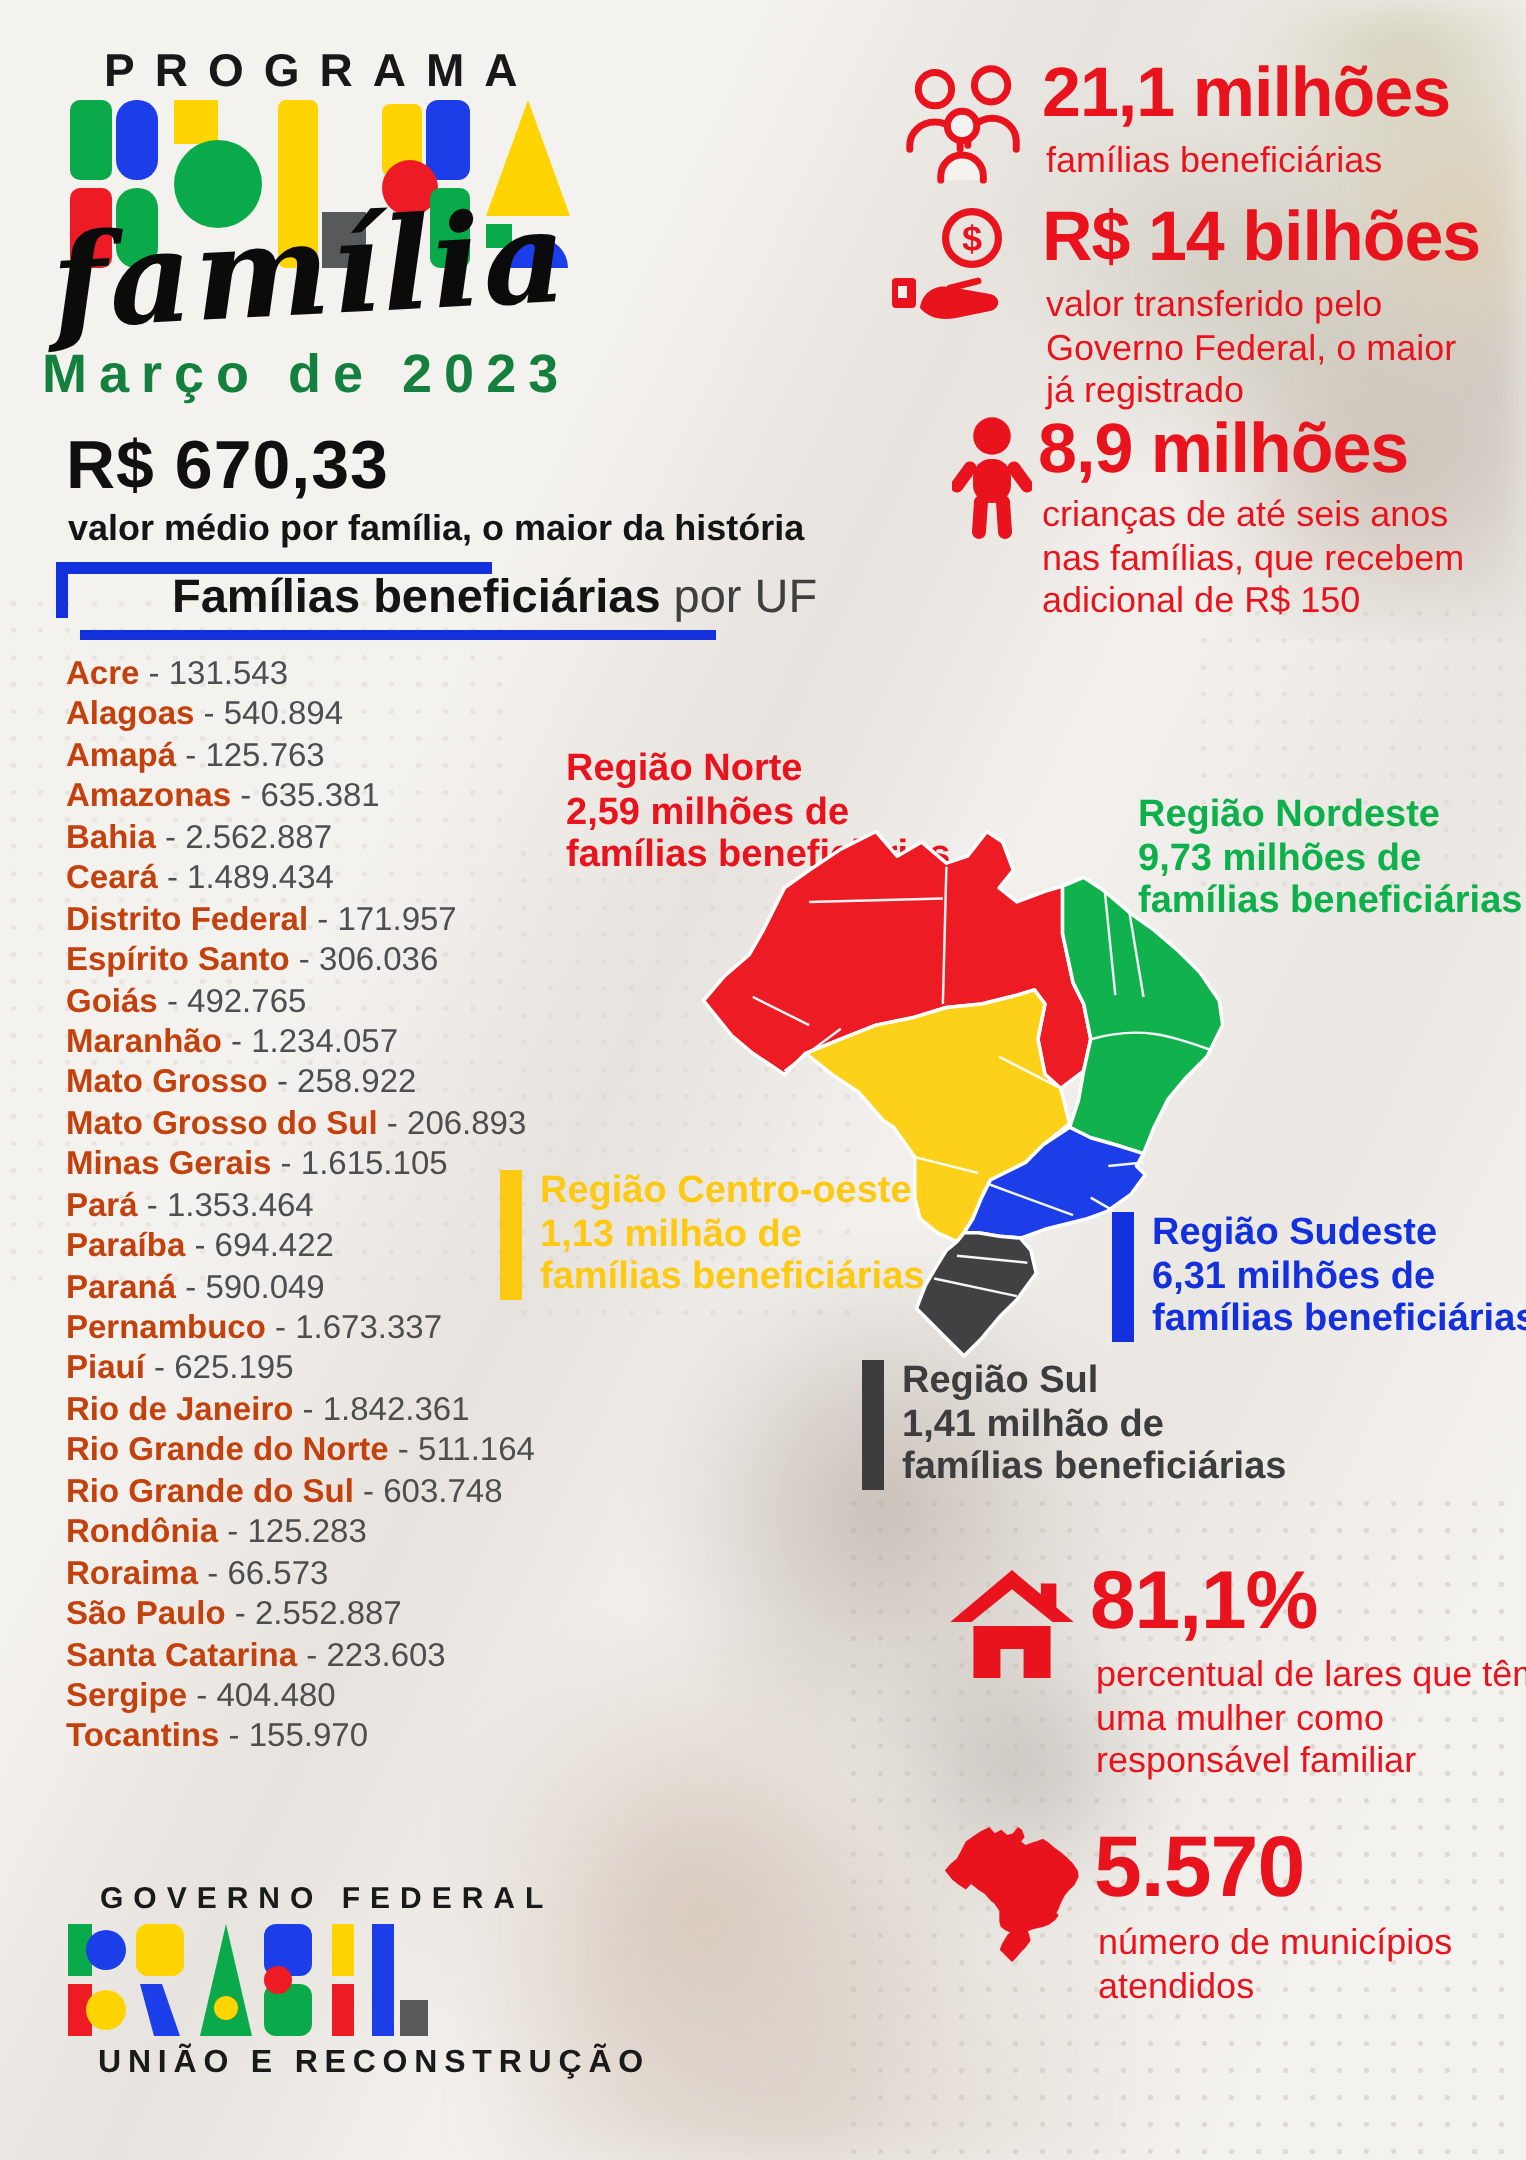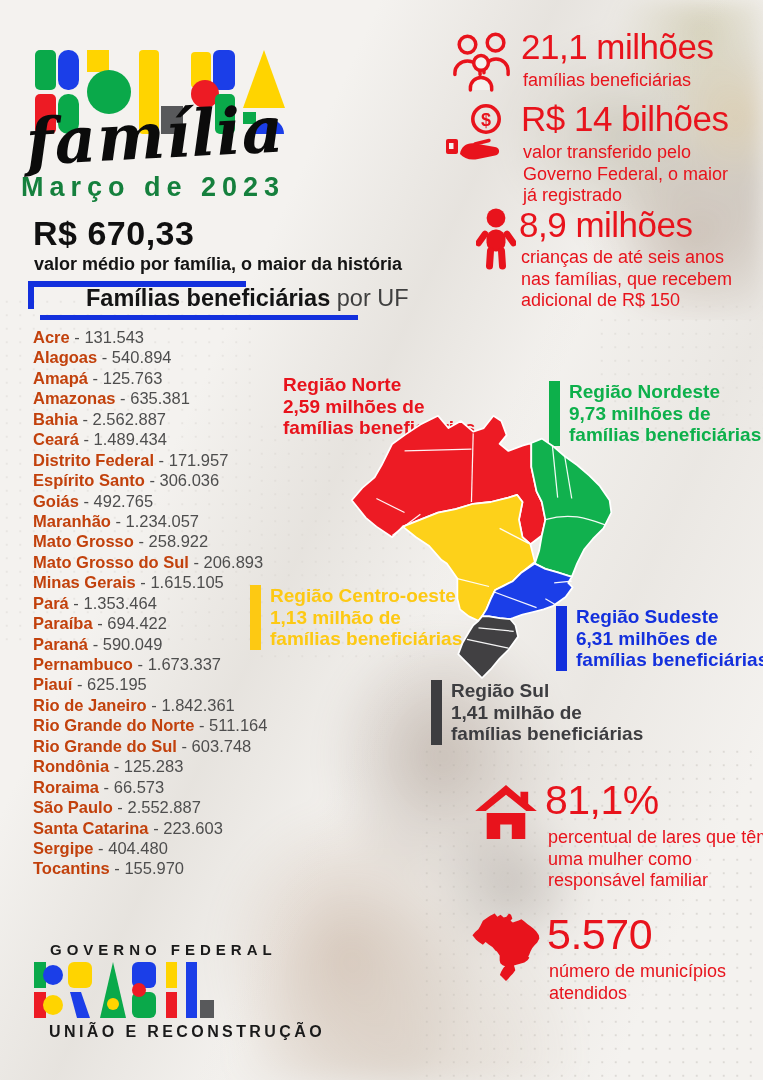--- a/index.html
+++ b/index.html
@@ -54,27 +54,27 @@
   .uf-underline{left:40px;top:315px;width:318px;height:5px;background:#1330dd;}
   #state-list{left:33px;top:328px;width:330px;}
   .state-row{height:20.45px;font-size:16.5px;white-space:nowrap;color:#4e4e4e;}
   .state-row .nm{font-weight:700;color:#c2410c;}
 
   
   .region{display:flex;gap:9px;align-items:stretch;}
   .region .bar{width:11px;flex:0 0 11px;}
   .region .txt{font-weight:700;font-size:19px;line-height:21.5px;white-space:nowrap;}
   .rg-norte{left:263px;top:374px;align-items:center;}      .rg-norte .bar{background:#e8131c;}      .rg-norte .txt{color:#e8131c;}
-  .rg-nordeste{left:549px;top:381px;}   .rg-nordeste .bar{background:#0db04b;}   .rg-nordeste .txt{color:#0db04b;}
+  .rg-nordeste{left:549px;top:397px;align-items:center;}   .rg-nordeste .bar{background:#0db04b;}   .rg-nordeste .txt{color:#0db04b;}
   .rg-centro{left:250px;top:585px;}     .rg-centro .bar{background:#fdc913;}     .rg-centro .txt{color:#fdc913;}
   .rg-sudeste{left:556px;top:606px;}    .rg-sudeste .bar{background:#1330dd;}    .rg-sudeste .txt{color:#1330dd;}
   .rg-sul{left:431px;top:680px;}        .rg-sul .bar{background:#3d3d40;}        .rg-sul .txt{color:#3d3d40;}
 
   
-  .stat-value{font-weight:400;color:#e8131c;white-space:nowrap;letter-spacing:-.5px;text-align:right;}
+  .stat-value{font-weight:700;color:#e8131c;white-space:nowrap;letter-spacing:-.5px;text-align:right;}
   .stat-desc{font-weight:500;color:#e8131c;font-size:18px;line-height:21.5px;}
   .sv1{left:521px;top:27px;font-size:35px;}   .sd1{left:523px;top:70px;width:232px;}
   .sv2{left:521px;top:99px;font-size:35px;}   .sd2{left:523px;top:142px;width:212px;}
   .sv3{left:519px;top:205px;font-size:35px;}  .sd3{left:521px;top:247px;width:230px;}
   .sv4{left:545px;top:777px;font-size:41px;}  .sd4{left:548px;top:827px;width:234px;}
   .sv5{left:547px;top:910px;font-size:43px;}  .sd5{left:549px;top:961px;width:222px;}
   .ic-family{left:451px;top:32px;}
   .ic-money{left:445px;top:103px;}
   .ic-child{left:476px;top:208px;}
   .ic-house{left:475px;top:785px;}
@@ -96,20 +96,21 @@
 <div id="stage">
 
   <div class="photo photo-top"></div>
   <div class="photo photo-bottom"></div>
   <div class="dots d1"></div>
   <div class="dots d2"></div>
   <div class="dots d3"></div>
   <div class="dots d4"></div>
   <div class="sheen"></div>
 
+  <div class="abs kicker">PROGRAMA</div>
 
   <svg class="abs bolsa-logo" width="250" height="84" viewBox="0 0 250 84">
     <g>
       <rect x="0" y="0" width="21" height="40" rx="5" fill="#0aa94a"></rect>
       <rect x="23" y="0" width="21" height="40" rx="10" fill="#1b3ee8"></rect>
       <rect x="0" y="44" width="21" height="40" rx="5" fill="#ed1b24"></rect>
       <rect x="23" y="44" width="21" height="40" rx="10" fill="#0aa94a"></rect>
     </g>
     <g transform="translate(52,0)">
       <rect x="0" y="0" width="22" height="22" fill="#ffd400"></rect>

